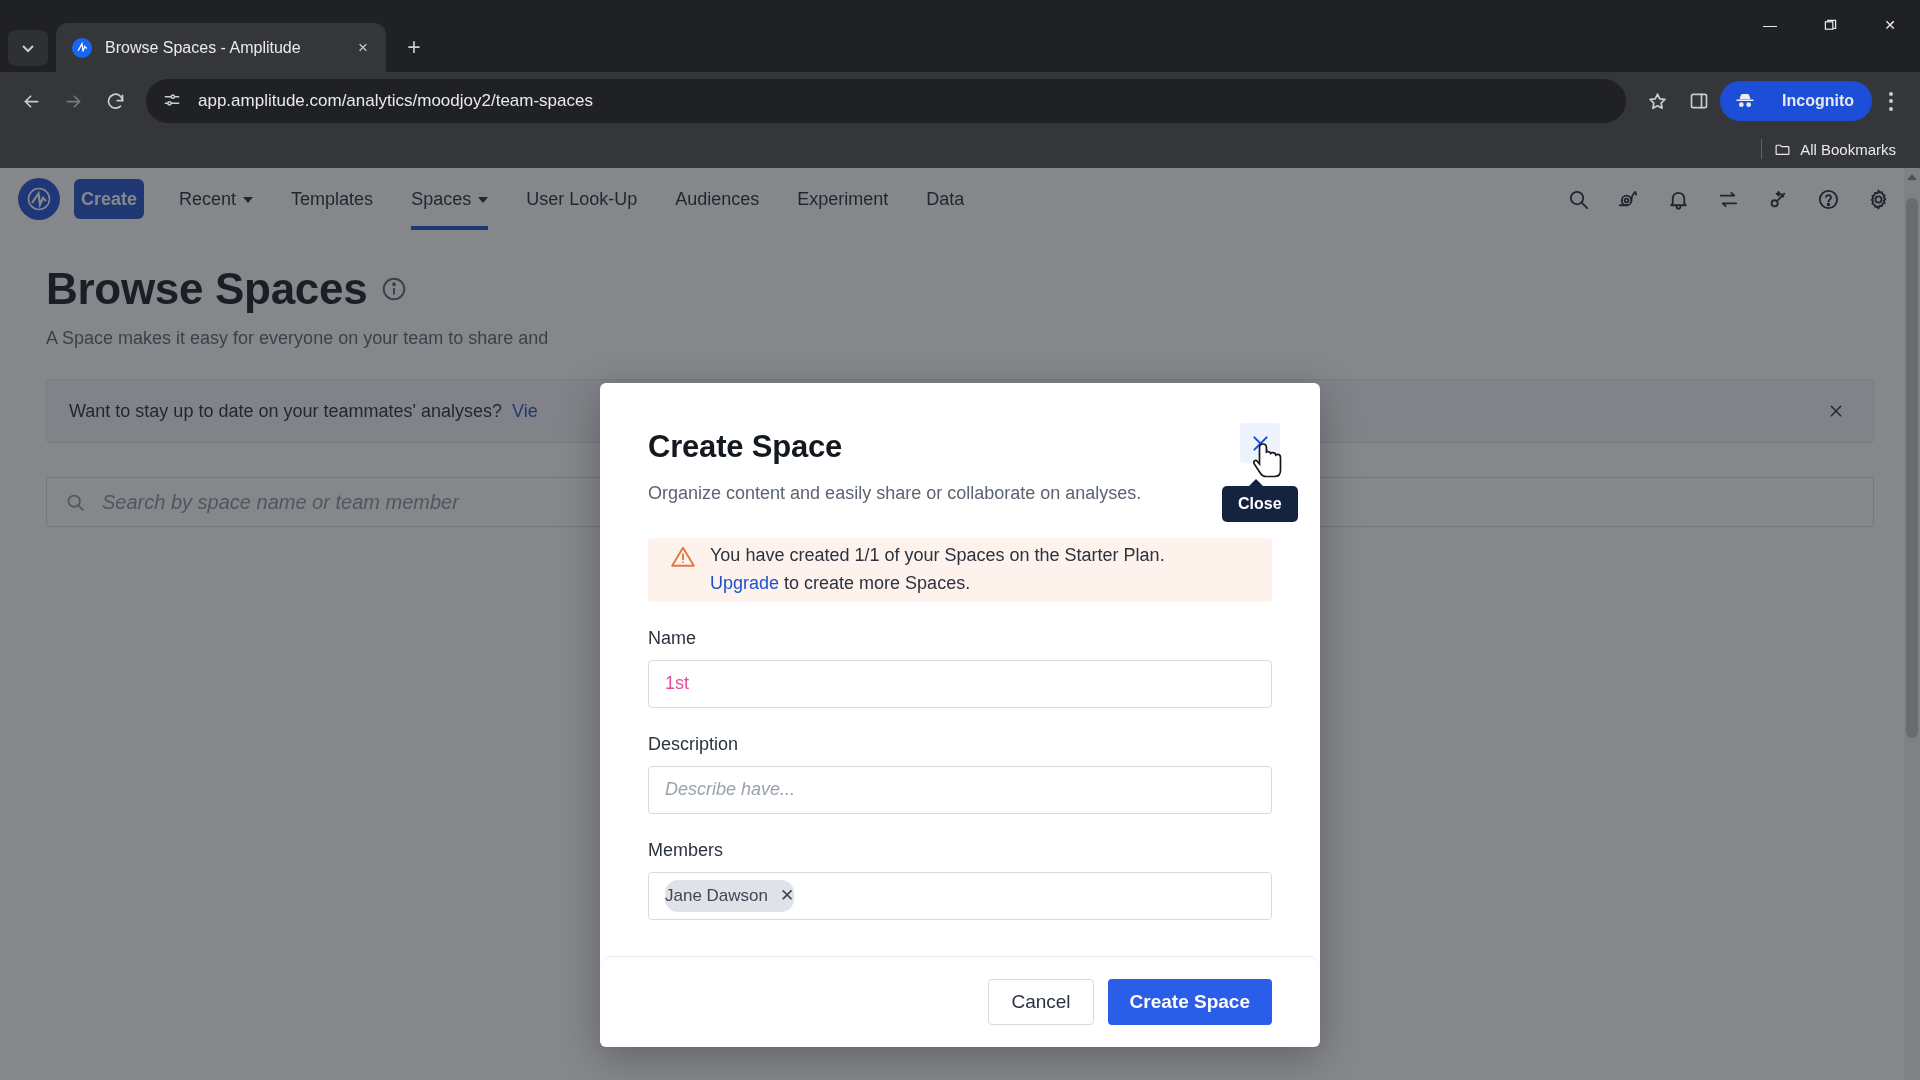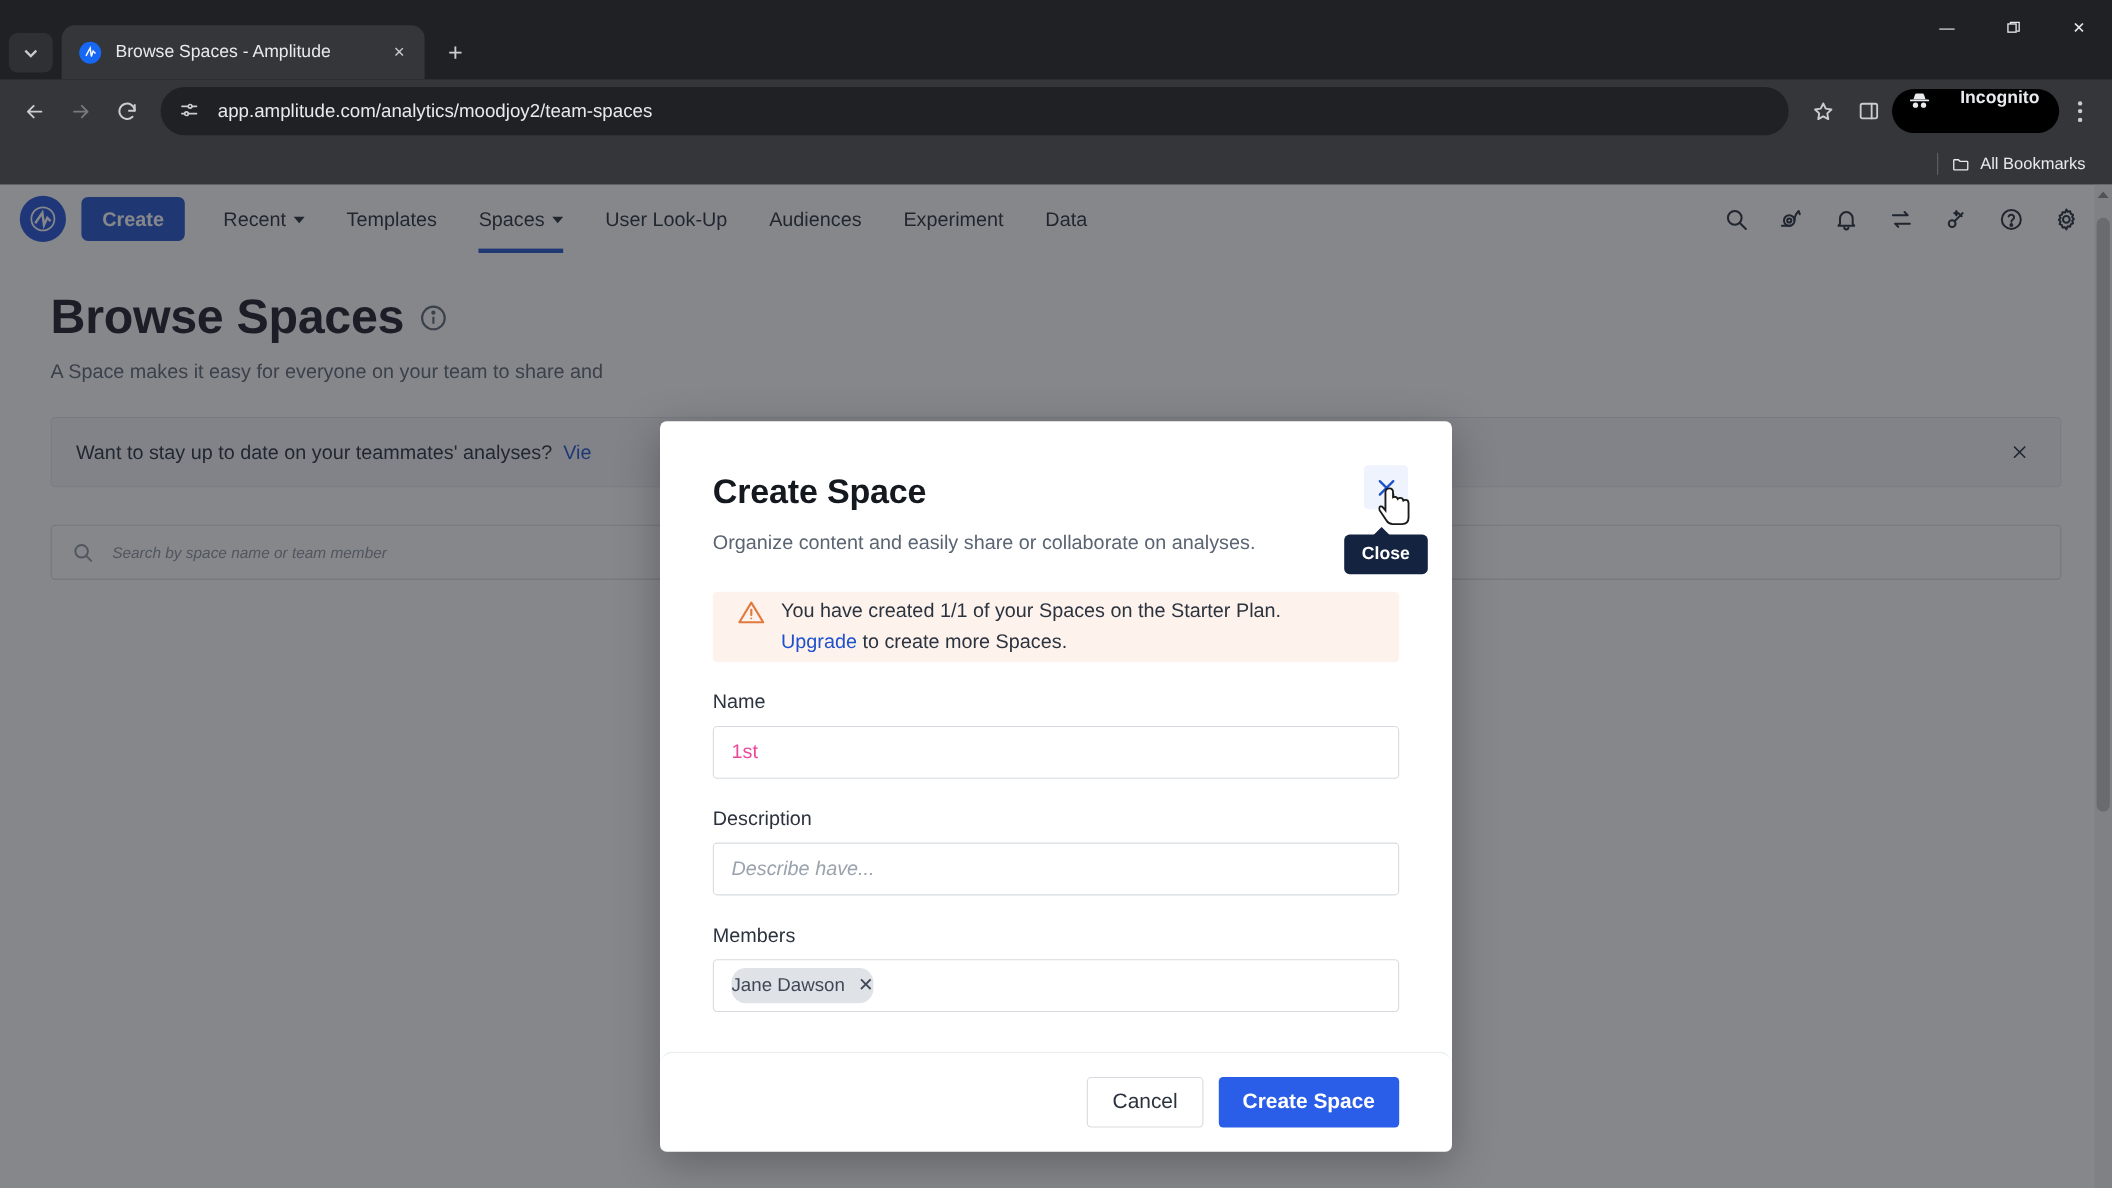--- a/index.html
+++ b/index.html
@@ -71,22 +71,22 @@
   .tb-icon.disabled svg { stroke:#76797d; }
   .omnibox {
     flex: 1; height: 44px; background: #202124; border-radius: 22px;
     display: flex; align-items: center; padding: 0 16px; margin: 0 10px;
     min-width: 0;
   }
   .omni-lead { width: 22px; height: 22px; margin-right: 14px; flex:none; }
   .omni-lead svg { fill:none; stroke:#c9ccd0; stroke-width:1.8; stroke-linecap:round;}
   .omni-url { color: #e8eaed; font-size: 17px; white-space: nowrap; overflow:hidden; text-overflow:ellipsis;}
   .incognito-pill {
-    height: 40px; border-radius: 20px; background: #000000;
-    display: flex; align-items: flex-start; padding: 0 18px 0 14px; gap: 26px;
+    height: 40px; border-radius: 20px; background: #1d4ed8;
+    display: flex; align-items: center; padding: 0 18px 0 14px; gap: 26px;
     color: #e8eaed; font-size: 16px; font-weight: 600; cursor: pointer; flex:none;
   }
   .incognito-pill svg { fill:#e8eaed; }
   .kebab { width: 38px; height: 42px; display:flex; flex-direction:column; gap:3.5px;
     align-items:center; justify-content:center; cursor:pointer; flex:none;}
   .kebab i { width: 4px; height: 4px; border-radius:50%; background:#c9ccd0; display:block;}
 
   .bookmarkbar {
     height: 38px; background: #35363a; display: flex; align-items: center;
     justify-content: flex-end; padding-right: 24px; gap: 12px;
@@ -103,21 +103,21 @@
     height: 62px; display: flex; align-items: center; padding: 0 22px 0 18px;
     background: #fff; position: relative;
   }
   .amp-logo {
     width: 42px; height: 42px; border-radius: 50%; background: #1d4ed8;
     display:flex; align-items:center; justify-content:center; flex:none; margin-right: 14px;
   }
   .amp-logo svg { stroke:#fff; fill:none; stroke-width:2.2; }
   .create-btn {
     height: 40px; background: #1e51cc; color: #fff; border-radius: 6px;
-    display:flex; align-items:center; padding: 0 19px; font-size: 18px;
+    display:flex; align-items:center; padding: 0 7px; font-size: 18px;
     font-weight: 600; cursor:pointer; flex:none; margin-right: 16px;
   }
   .nav-items { display:flex; align-items:center; height:62px; }
   .nav-item {
     display:flex; align-items:center; gap:7px; height: 62px; padding: 0 19px;
     font-size: 18px; color: #1f2733; cursor: pointer; position: relative; white-space:nowrap;
   }
   .nav-item.active::after {
     content:''; position:absolute; left:19px; right:19px; bottom:0;
     height: 4px; background: #1e51cc;
@@ -149,21 +149,21 @@
     margin-left:auto; width:30px; height:30px; display:flex; align-items:center;
     justify-content:center; color:#1f2733; font-size:20px; cursor:pointer;
   }
 
   .searchrow { margin-top: 34px; }
   .space-search {
     height: 50px; border: 1px solid #d7dbe0; border-radius: 4px;
     display:flex; align-items:center; padding: 0 18px; gap: 16px; background:#fff;
   }
   .space-search svg { fill:none; stroke:#8b939e; stroke-width:2; }
-  .space-search span { font-size:14px; color:#8b939e; font-style:italic; }
+  .space-search span { font-size:20px; color:#8b939e; font-style:italic; }
 
   .empty-text {
     margin-top: 95px; text-align:center; font-size:18px; color:#5a6472;
   }
 
   .illustration { position:absolute; left:0; right:0; top: 905px; height: 200px; }
 
   .scrollbar-track {
     position:absolute; right:0; top:0; width: 16px; height: 926px; background:#f1f1f1;
   }

